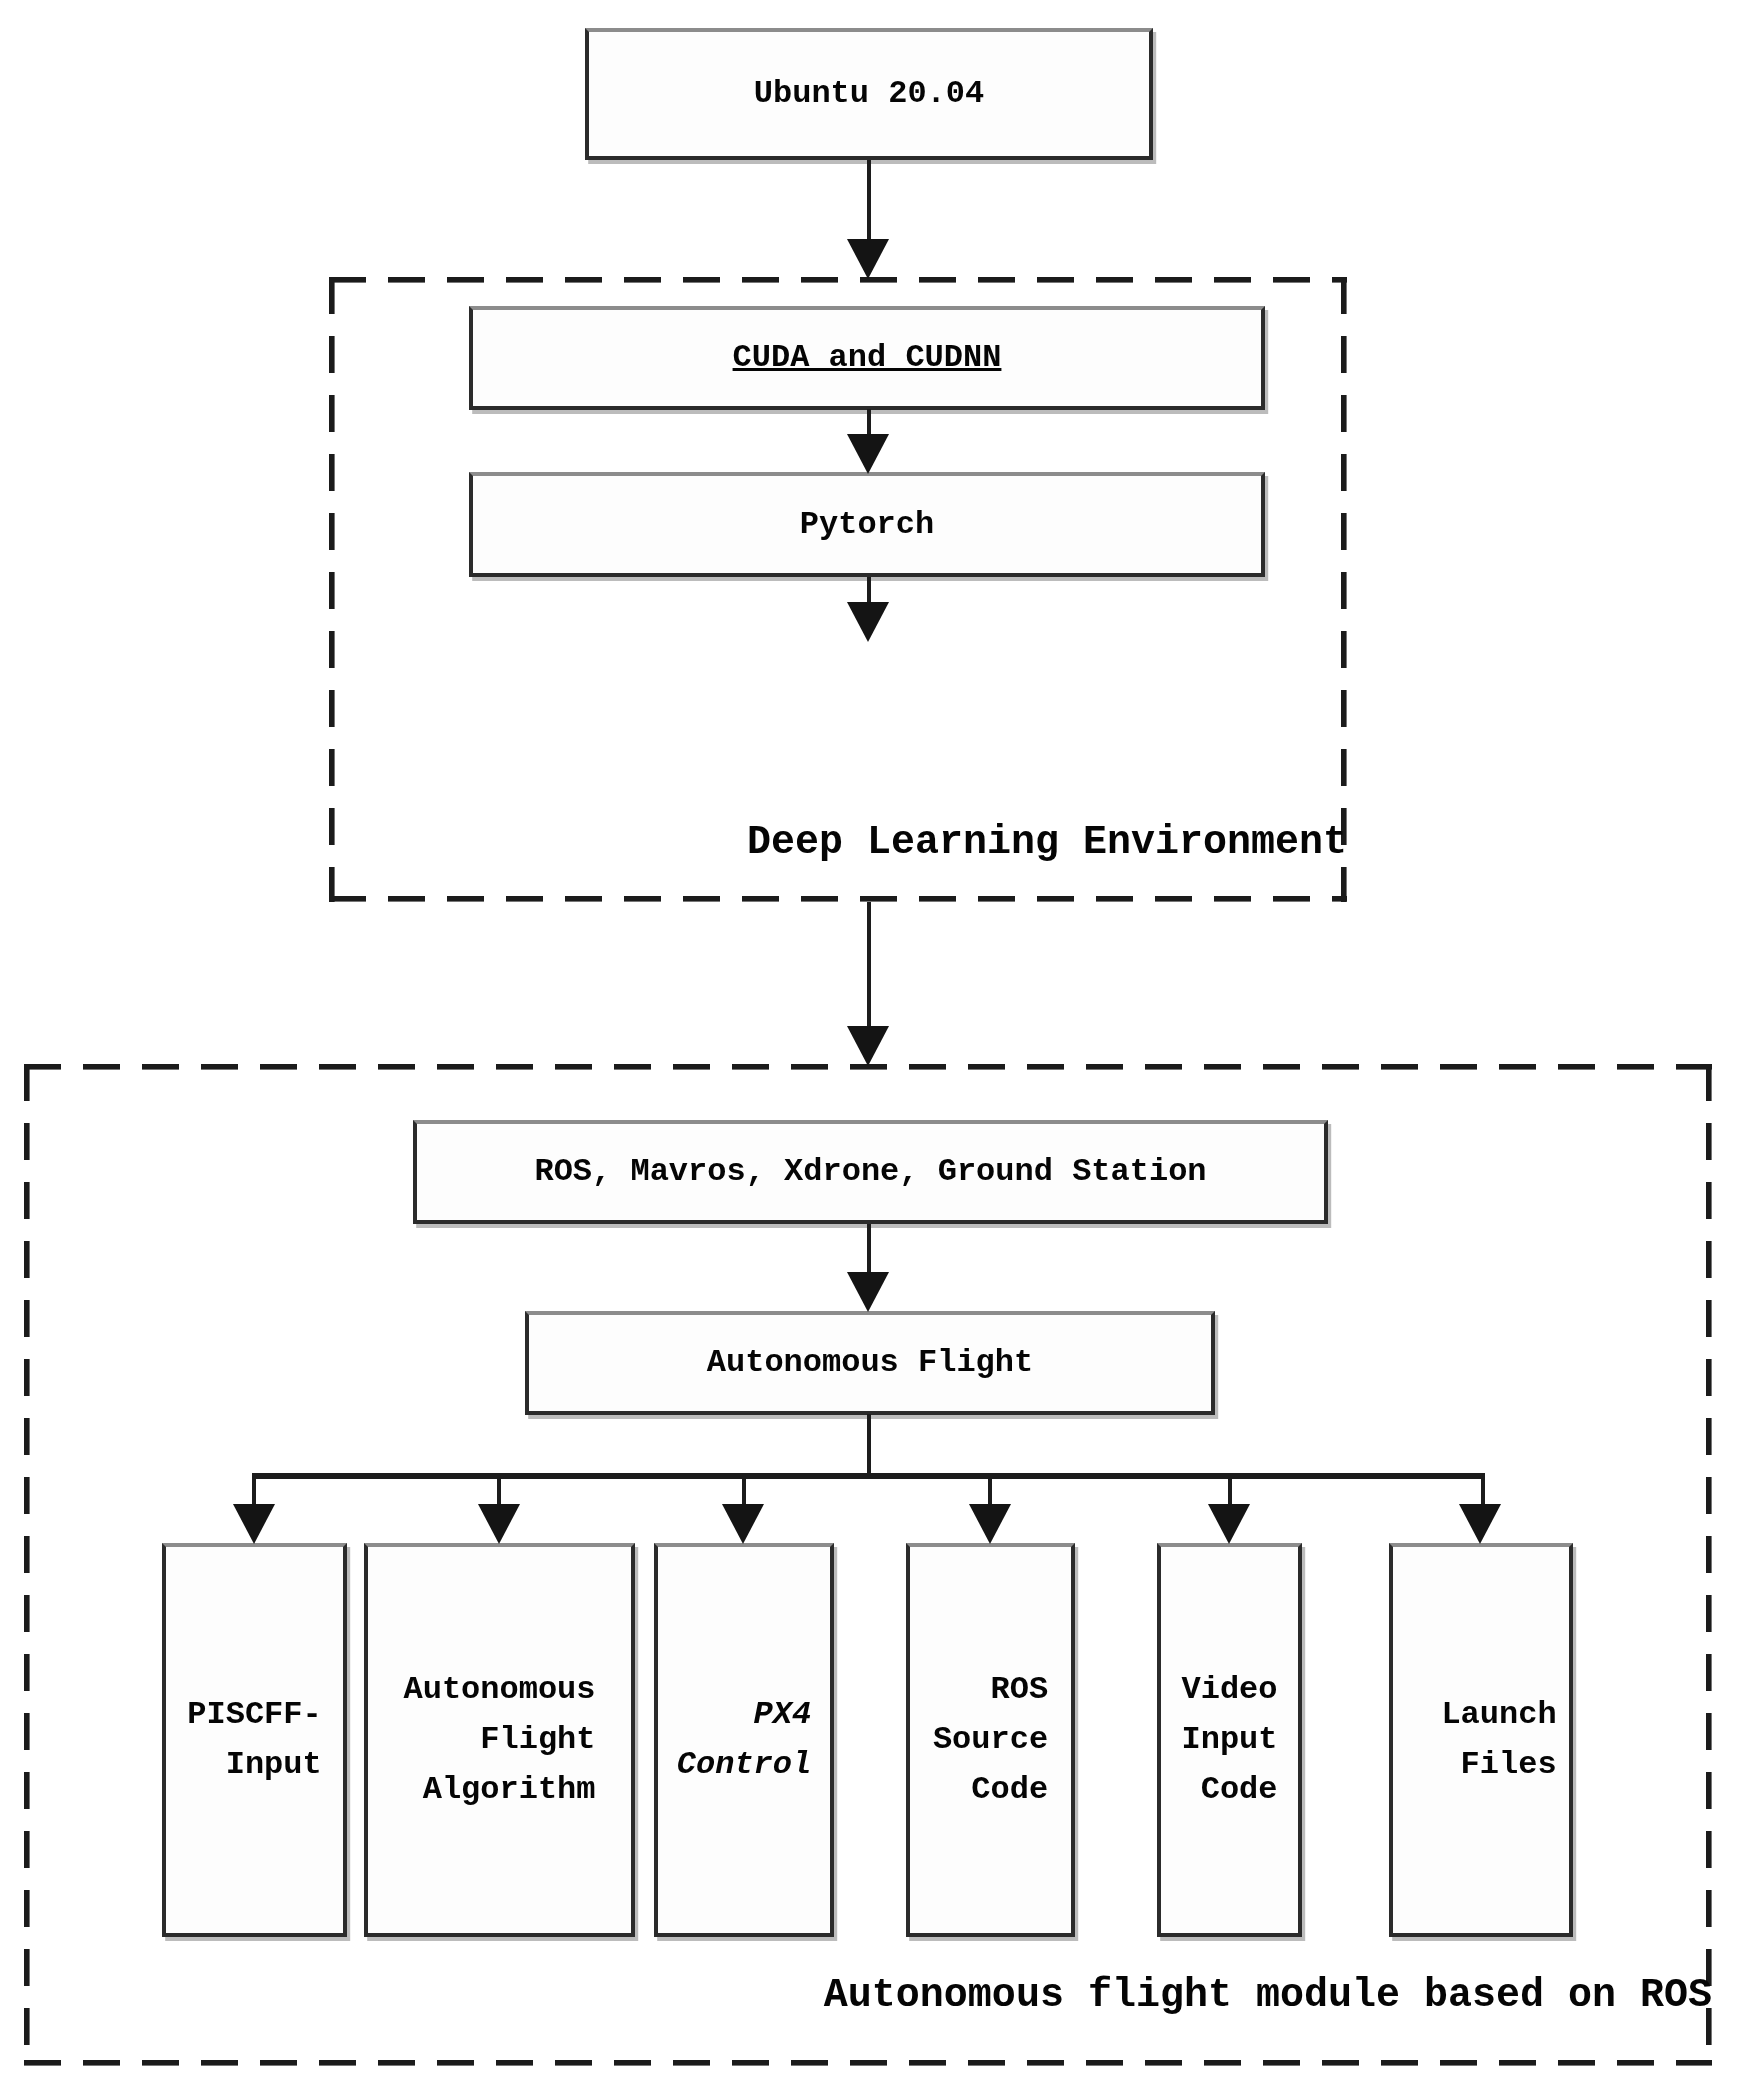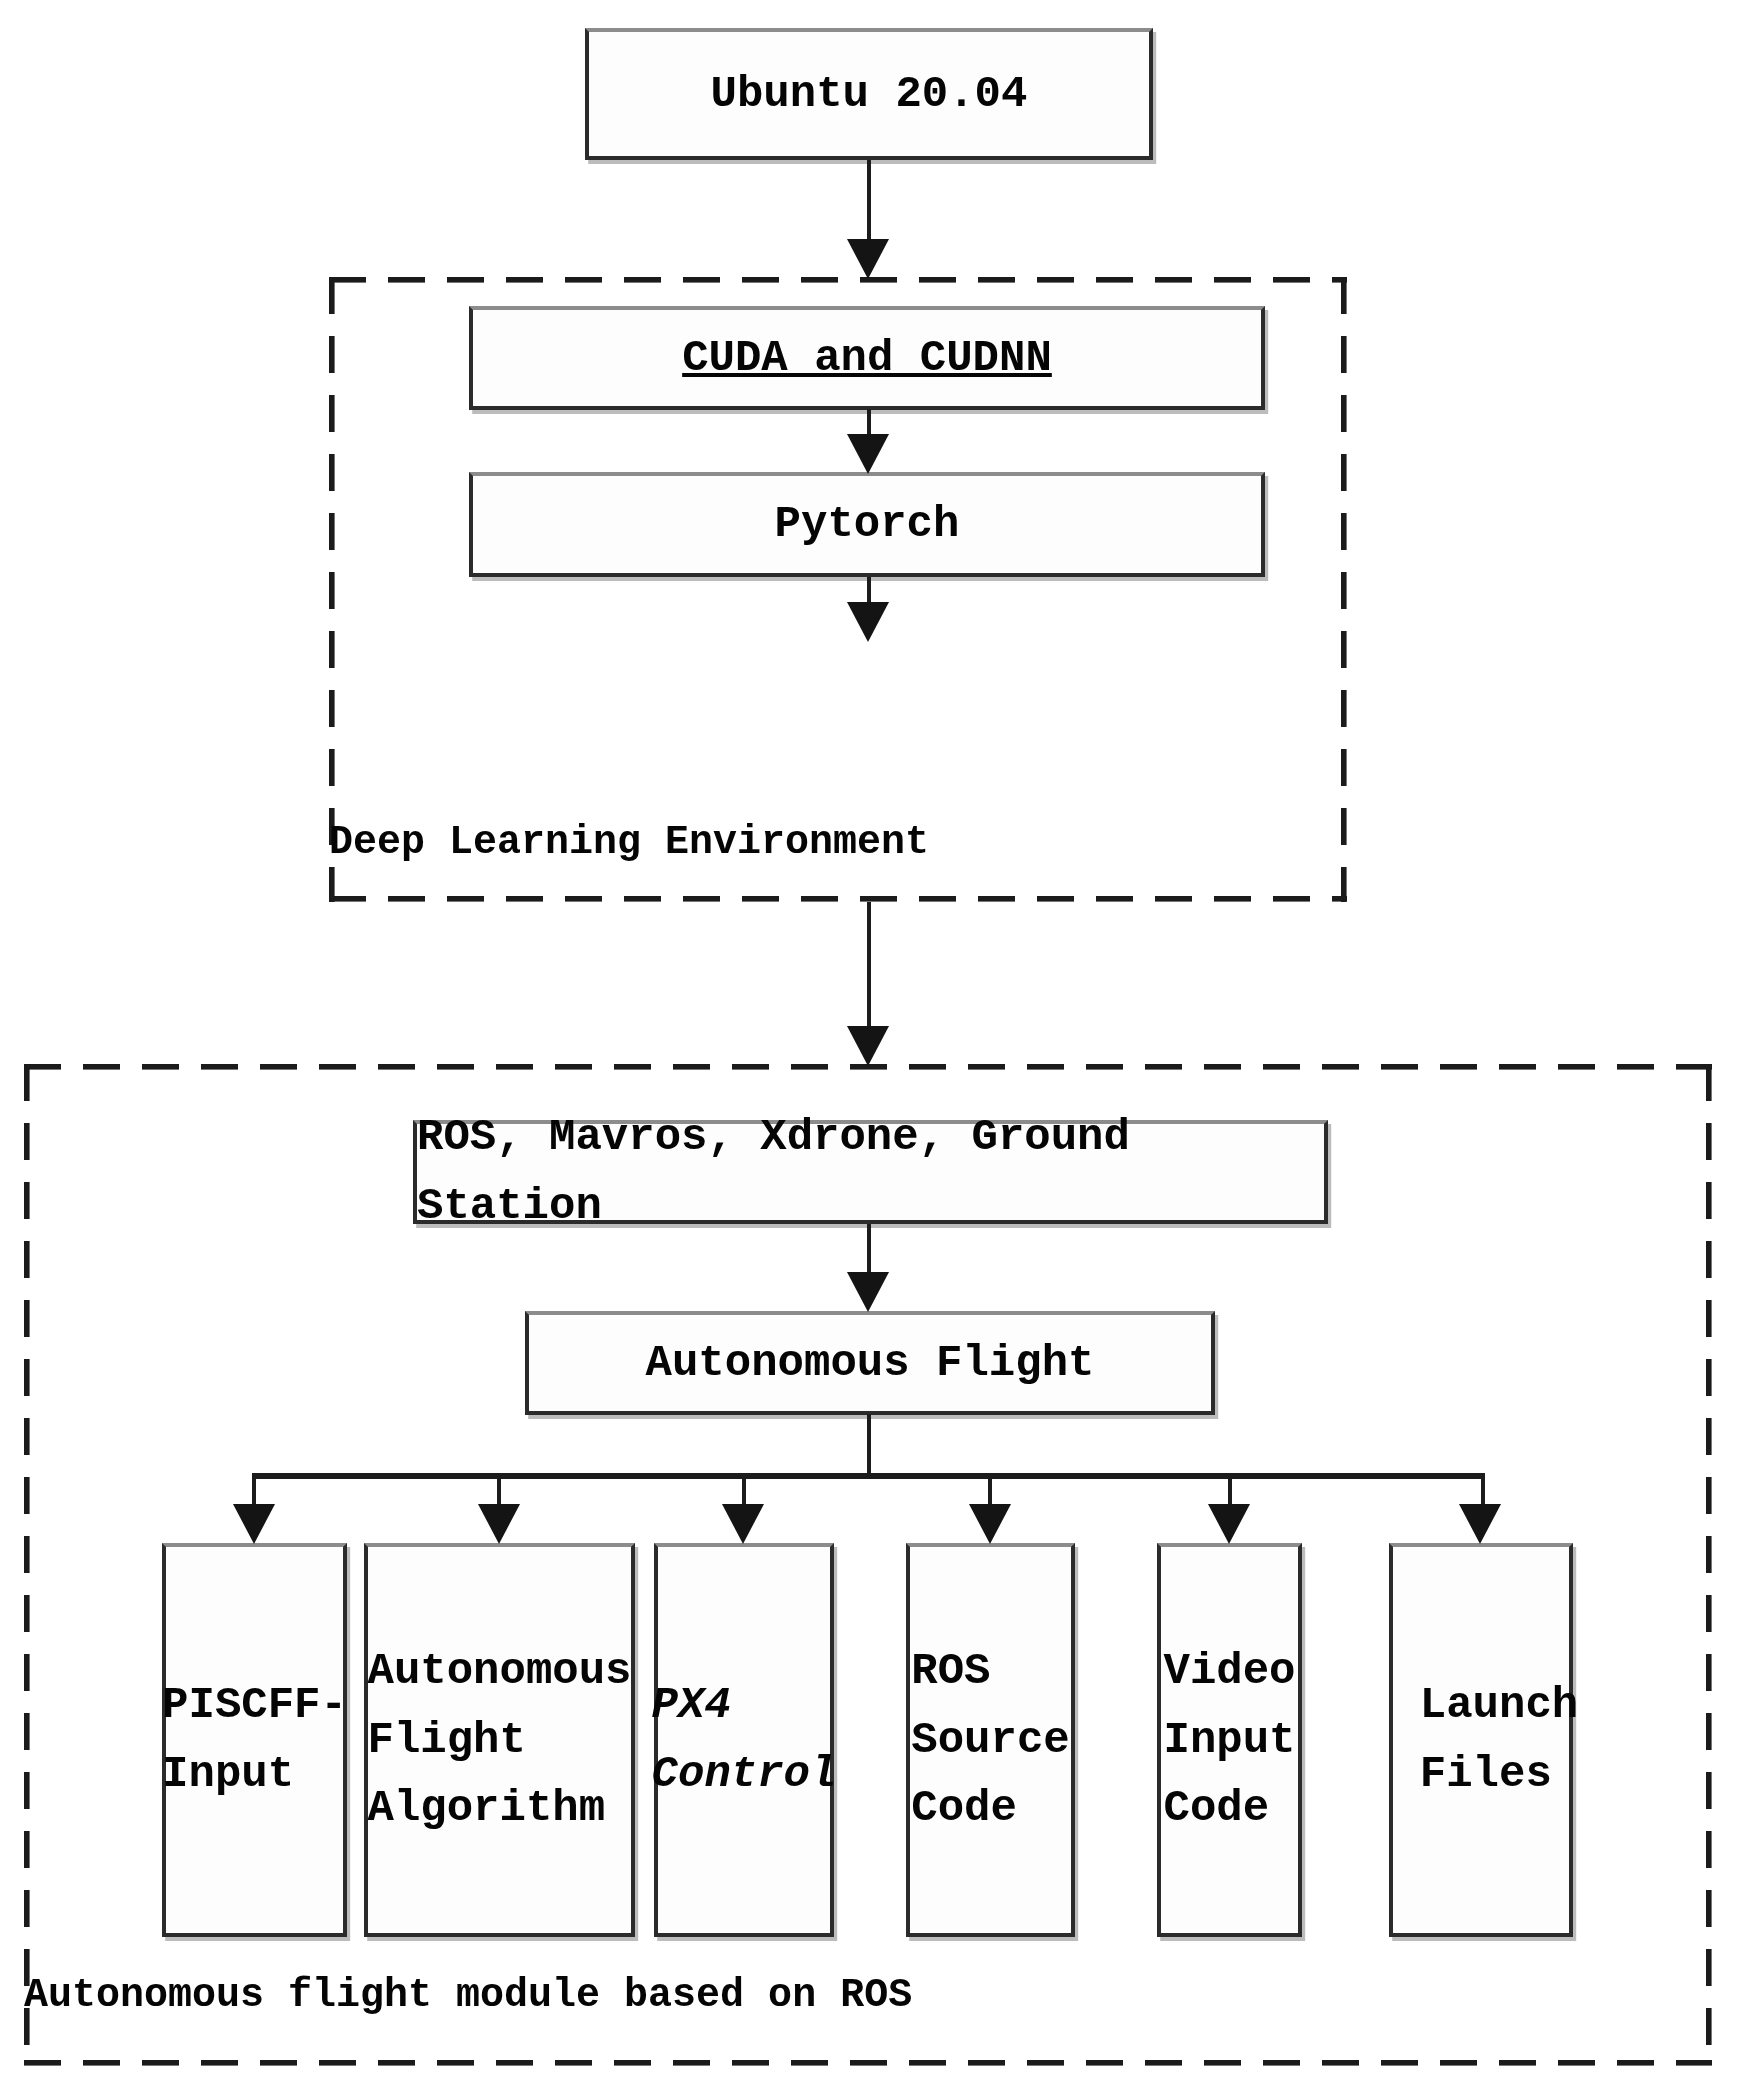--- a/index.html
+++ b/index.html
@@ -15,39 +15,39 @@
   .node{
     position:absolute;
     box-sizing:border-box;
     background:#fdfdfd;
     border:4px solid #2b2b2b;
     border-top-color:#8c8c8c;
     box-shadow:3.2px 4px 0 #bcbcbc;
     display:flex;align-items:center;justify-content:center;
   }
   .node .lbl{
-    font-size:44px;font-weight:700;
-    white-space:pre-line;text-align:left;line-height:1.56;
+    font-size:32px;font-weight:700;
+    white-space:pre-line;text-align:right;line-height:1.56;
     letter-spacing:0px;
   }
   
   .dashed{
     position:absolute;box-sizing:border-box;
     background-image:
       repeating-linear-gradient(90deg,#1b1b1b 0 37px,transparent 37px 59px),
       repeating-linear-gradient(90deg,#1b1b1b 0 37px,transparent 37px 59px),
       repeating-linear-gradient(180deg,#1b1b1b 0 37px,transparent 37px 59px),
       repeating-linear-gradient(180deg,#1b1b1b 0 37px,transparent 37px 59px);
     background-position:left top,left bottom,left top,right top;
     background-size:100% 5.6px,100% 5.6px,5.6px 100%,5.6px 100%;
     background-repeat:no-repeat;
   }
   .glabel{
     position:absolute;
-    font-size:40px;font-weight:700;text-align:left;
+    font-size:40px;font-weight:700;text-align:right;
     line-height:45px;
   }
   
   .vline{position:absolute;width:4px;background:#1c1c1c;}
   .hline{position:absolute;height:5.6px;background:#1c1c1c;}
   .ahead{
     position:absolute;width:0;height:0;
     border-left:21.5px solid transparent;
     border-right:21.5px solid transparent;
     border-top:40px solid #141414;

